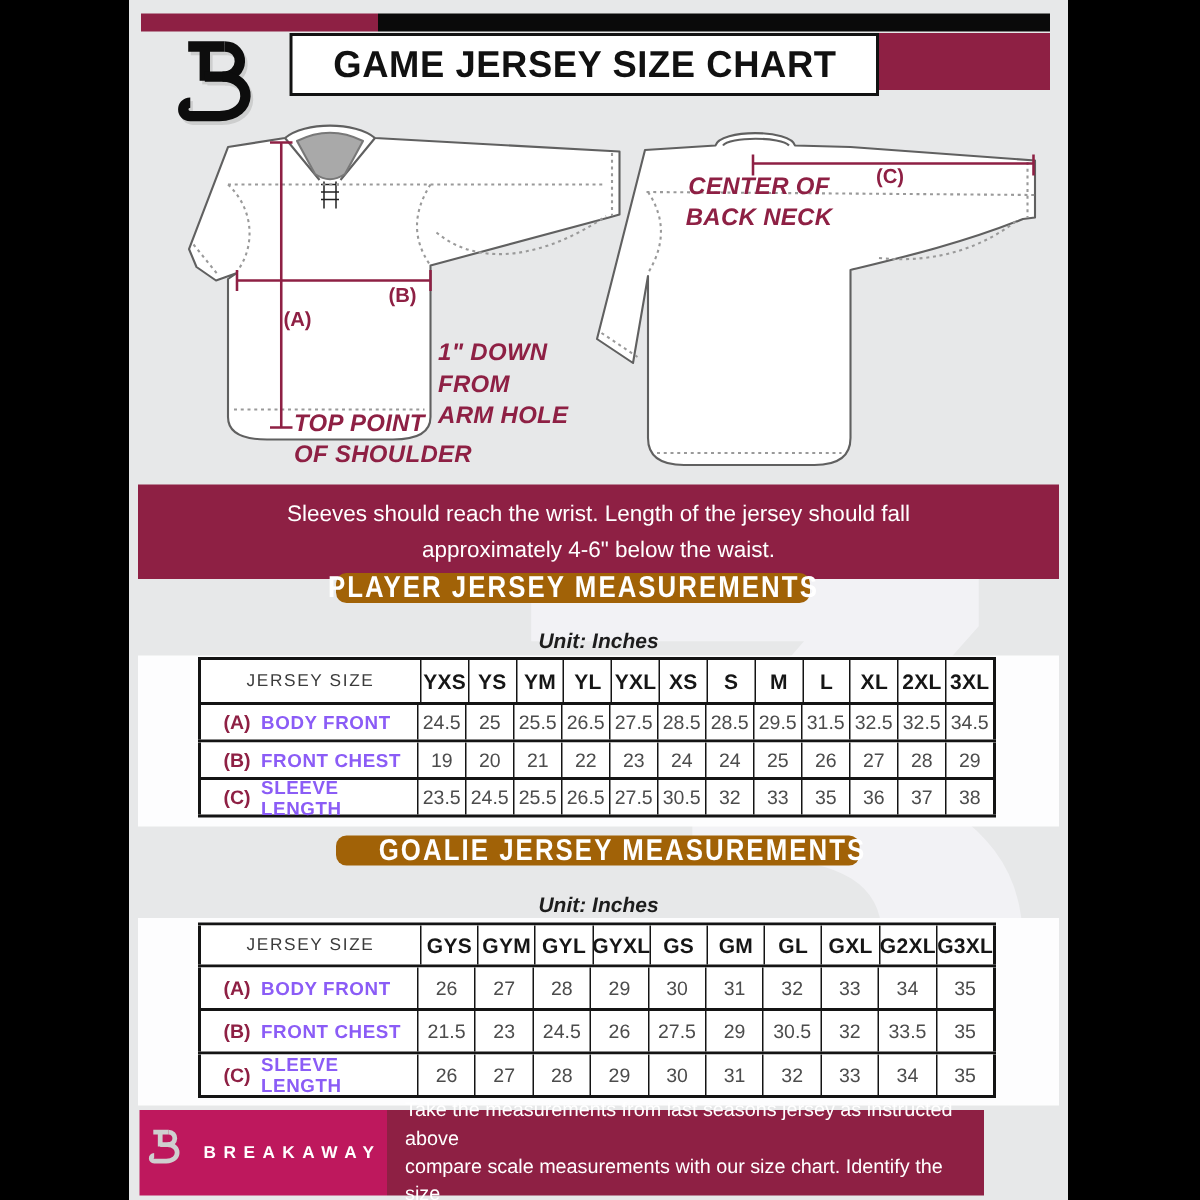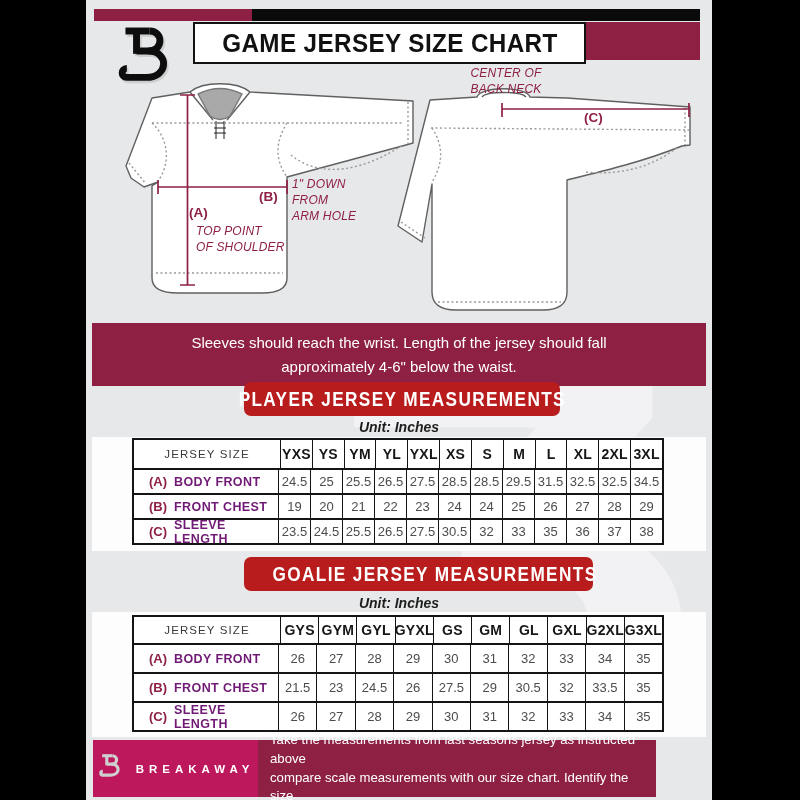--- a/index.html
+++ b/index.html
@@ -19,29 +19,29 @@
             border:2px solid #121212;z-index:2;display:flex;align-items:center;justify-content:center;}
   .titlebox span{font-size:25px;font-weight:800;color:#111;letter-spacing:.4px;
                  display:inline-block;transform:scaleX(.97);white-space:nowrap;}
   .title-maroon{position:absolute;left:586px;top:22px;width:114px;height:38px;background:#8e2044;z-index:2;}
   .logo{position:absolute;left:110px;top:22px;z-index:3;}
 
   
   .diagram{position:absolute;left:86px;top:60px;z-index:1;}
   .ann{position:absolute;color:#8e2044;z-index:2;}
   .ann.tagl{font-weight:800;font-size:13.5px;}
-  .ann.note{font-style:italic;font-weight:400;font-size:12px;line-height:1.32;
-            white-space:pre-line;letter-spacing:.2px;}
+  .ann.note{font-style:italic;font-weight:700;font-size:16px;line-height:1.32;
+            white-space:pre-line;letter-spacing:.2px;margin-top:48px;}
   .ann.center{text-align:center;}
 
   
   .notice{position:absolute;left:92px;top:323px;width:614px;height:63px;background:#8e2044;z-index:2;
           display:flex;flex-direction:column;align-items:center;justify-content:center;
           color:#fff;font-size:15px;line-height:1.58;}
-  .section-banner{position:absolute;left:244px;width:316px;height:34px;background:#b91c1c;border-radius:7px;
+  .section-banner{position:absolute;left:224px;width:316px;height:20px;background:#a16207;border-radius:7px;
           z-index:2;display:flex;align-items:center;justify-content:center;}
   .section-banner span{color:#fff;font-weight:800;font-size:20px;letter-spacing:1.6px;
           display:inline-block;transform:scaleX(.86);white-space:nowrap;}
   .banner-player{top:382px;}
   .banner-goalie{top:557px;padding-left:33px;}
   .unit{position:absolute;left:92px;width:614px;text-align:center;z-index:2;
         font-style:italic;font-weight:700;font-size:14px;color:#1d1d1d;}
   .unit1{top:419px;} .unit2{top:595px;}
 
   
@@ -54,21 +54,21 @@
   .player-table .trow{height:23px;} .player-table .thead{height:28px;}
   .goalie-table .trow{height:27px;} .goalie-table .thead{height:26px;}
   .tcell{flex:1;display:flex;align-items:center;justify-content:center;
          border-left:1.3px solid #141414;min-width:0;}
   .trow .tcell:last-child{border-right:2px solid #141414;}
   .tcell.corner,.tcell.rowlabel{width:146px;flex:none;border-left:2px solid #141414;}
   .tcell.corner{font-size:11.5px;letter-spacing:1.1px;color:#3b3b3b;font-weight:500;}
   .thead .tcell.size{font-size:14px;font-weight:700;color:#161616;letter-spacing:.2px;}
   .tcell.rowlabel{justify-content:flex-start;padding-left:15px;box-sizing:border-box;gap:7px;}
   .tcell.rowlabel .tag{color:#8e2044;font-weight:800;font-size:13px;}
-  .tcell.rowlabel .lbl{font-size:12.5px;font-weight:600;letter-spacing:.4px;color:#701a75;}
+  .tcell.rowlabel .lbl{font-size:12.5px;font-weight:600;letter-spacing:.4px;color:#8b5cf6;}
   .tcell.val{font-size:13px;color:#4c4c4c;font-weight:500;}
 
   
   .f-black{position:absolute;left:93px;top:740px;width:165px;height:57px;background:#be185d;z-index:2;
            display:flex;align-items:center;justify-content:center;gap:9px;}
   .f-black .brand{color:#fff;font-weight:700;font-size:11.5px;letter-spacing:5px;}
   .f-maroon{position:absolute;left:258px;top:740px;width:398px;height:57px;background:#8e2044;z-index:2;
            display:flex;flex-direction:column;justify-content:center;padding:0 12px;box-sizing:border-box;
            color:#fff;font-size:13.2px;line-height:1.42;font-weight:500;}
 </style>

